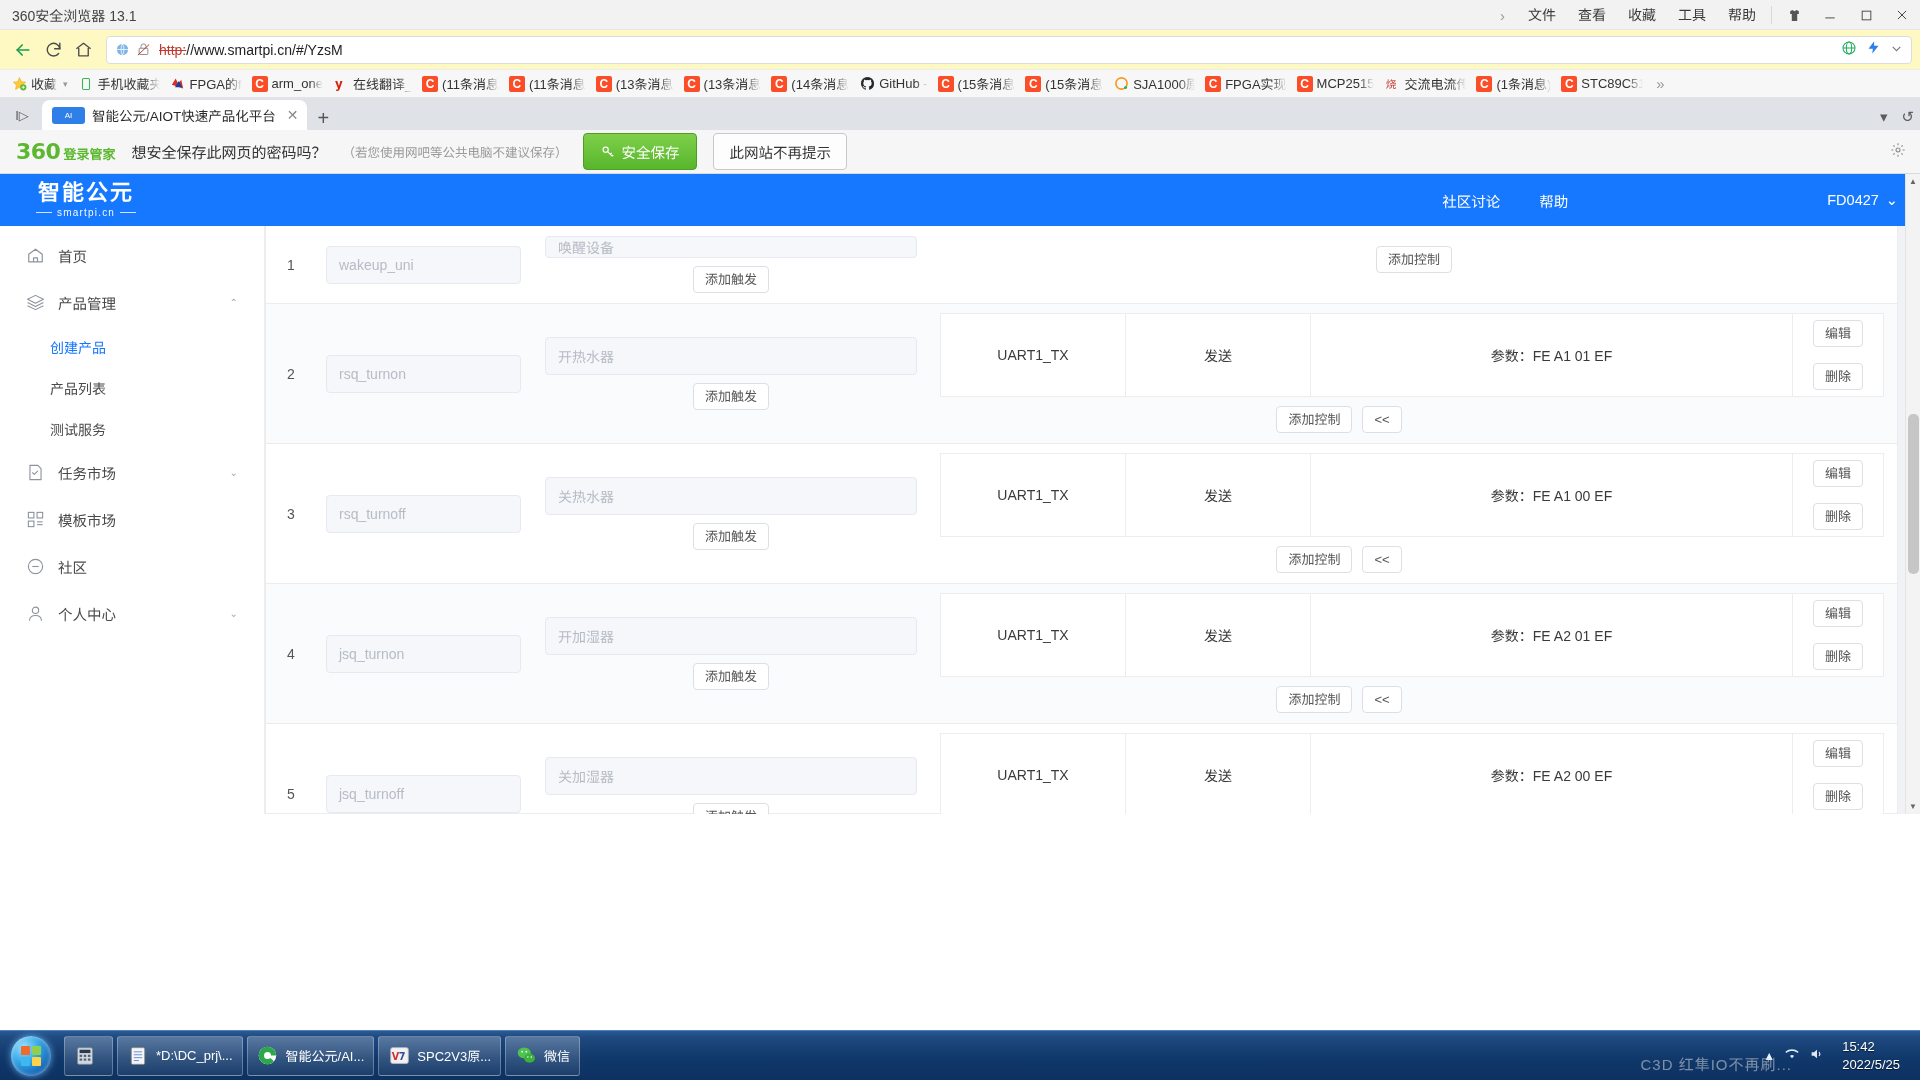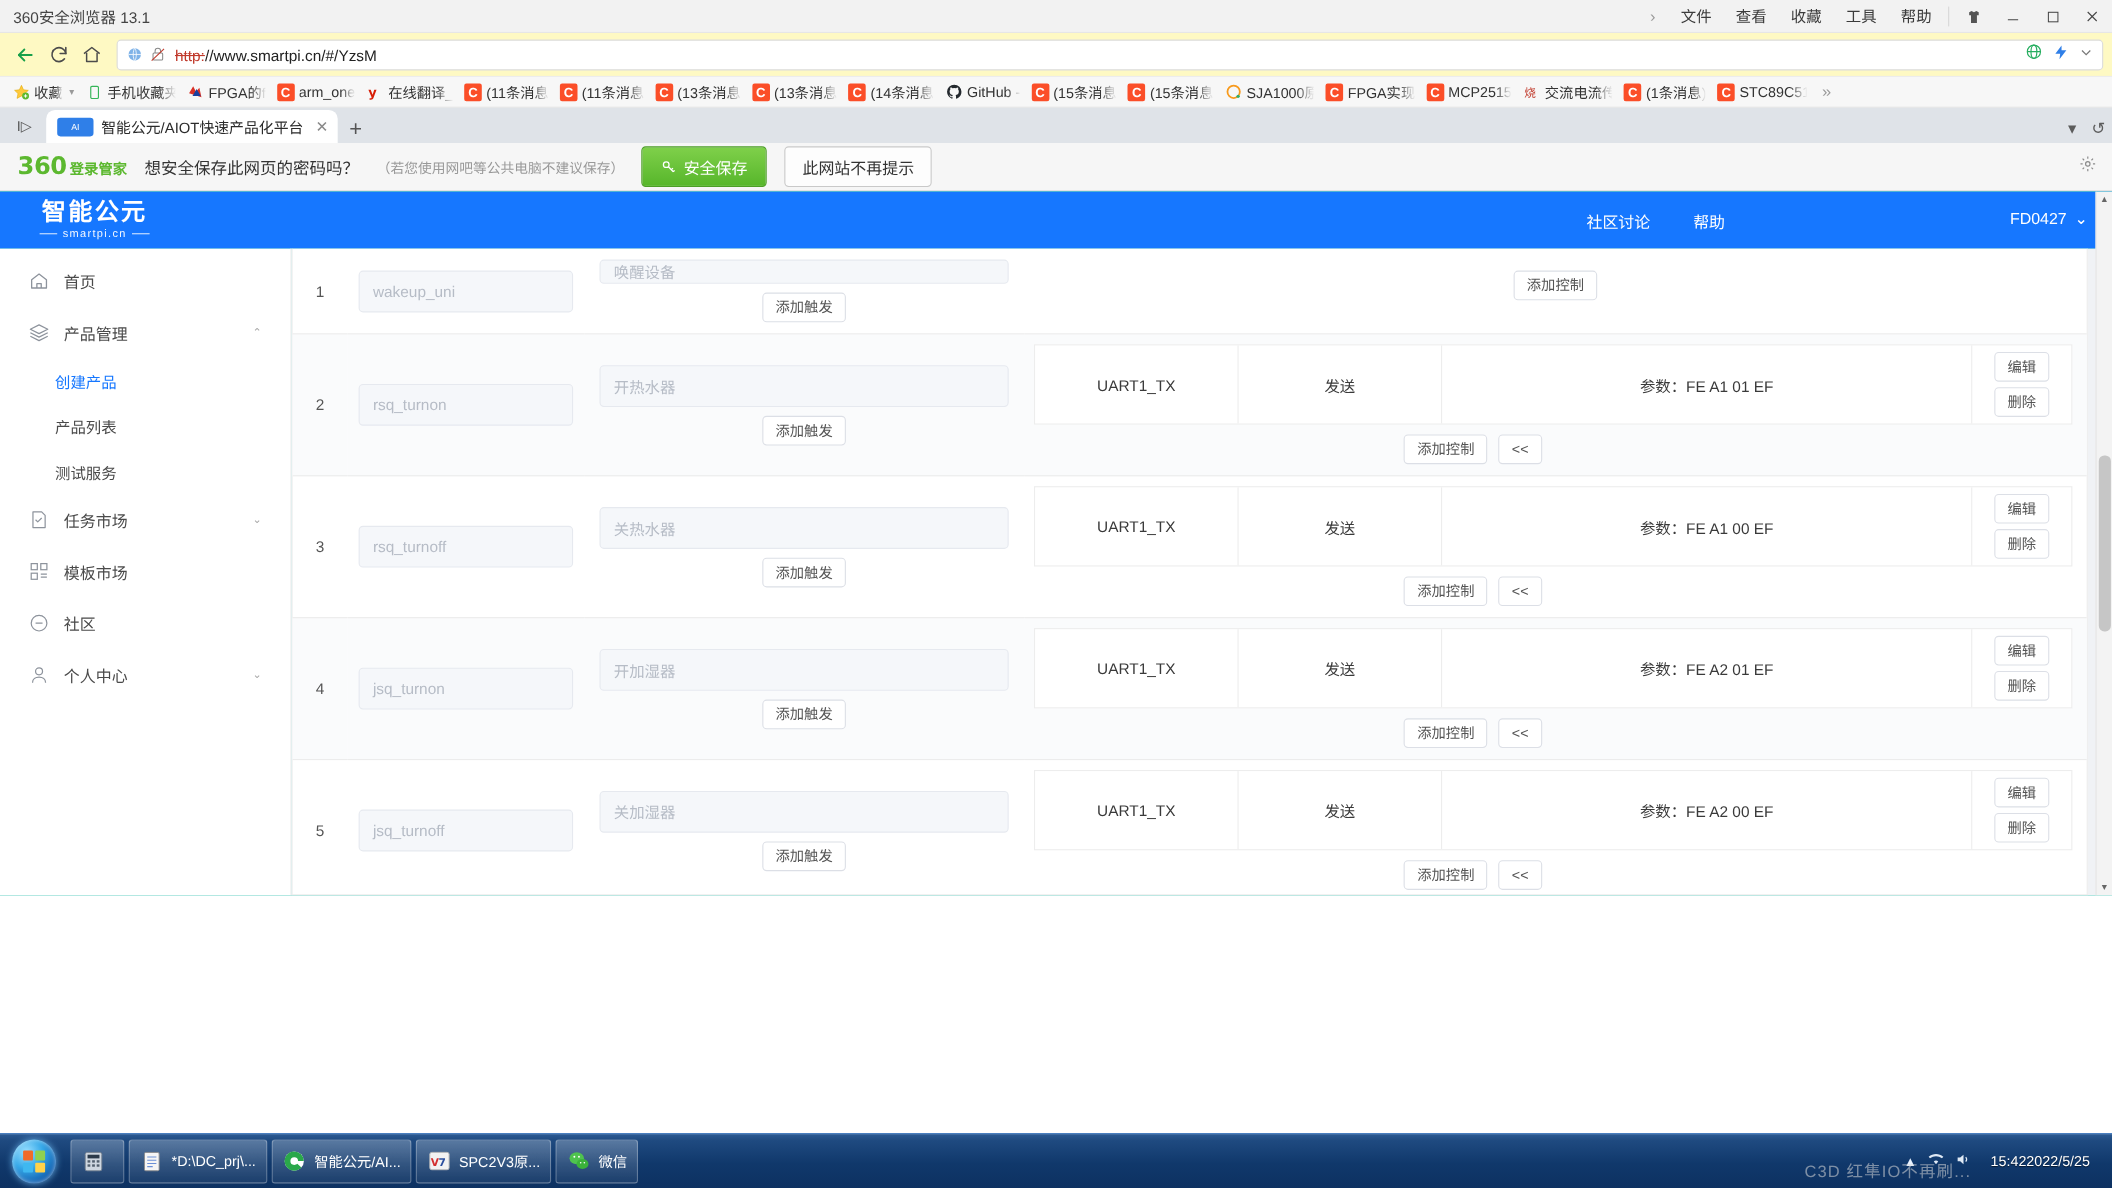--- a/index.html
+++ b/index.html
@@ -216,21 +216,21 @@
   .ctrl-cell {
     display: flex; align-items: center; justify-content: center;
     font-size: 14px; color: #3a3a3a; border-right: 1px solid #ededed;
     padding: 8px 6px;
   }
   .cc-uart { width: 185px; }
   .cc-act  { width: 185px; }
   .cc-par  { flex: 1; }
   .cc-btns {
     width: 90px; display: flex; flex-direction: column; align-items: center;
-    justify-content: center; gap: 5px; padding: 6px 0;
+    justify-content: center; gap: 16px; padding: 6px 0;
   }
   .ctrl-foot {
     display: flex; justify-content: center; gap: 10px; padding: 9px 0 10px;
     margin-left: -150px;
   }
   .rowshade { background: #fafbfc; }
 
   
   .pagescroll {
     position: absolute; right: 0; top: 0; width: 15px; height: 640px;
@@ -271,21 +271,21 @@
     background: linear-gradient(rgba(255,255,255,.26), rgba(255,255,255,.06));
     color: #fff; font-size: 13px; white-space: nowrap; max-width: 150px;
   }
   .tb-item .lbl { overflow: hidden; text-overflow: ellipsis; }
   .tb-icon { width: 22px; height: 22px; flex: none; display:flex; align-items:center; justify-content:center;}
   .tray {
     margin-left: auto; display: flex; align-items: center; gap: 9px;
     padding-right: 12px; color: #e8f2ff; font-size: 12px;
   }
   .clock {
-    display: flex; flex-direction: row; align-items: flex-start;
+    display: flex; flex-direction: column; align-items: flex-start;
     color: #fff; font-size: 13px; line-height: 1.35; padding: 0 8px;
     text-shadow: 0 1px 1px rgba(0,0,0,.6);
   }
   .watermark {
     position: absolute; right: 128px; bottom: 6px; color: #d8d8d8;
     font-size: 15px; opacity: .55; pointer-events: none; letter-spacing: 1px;
   }
 </style>
 </head>
 <body>

